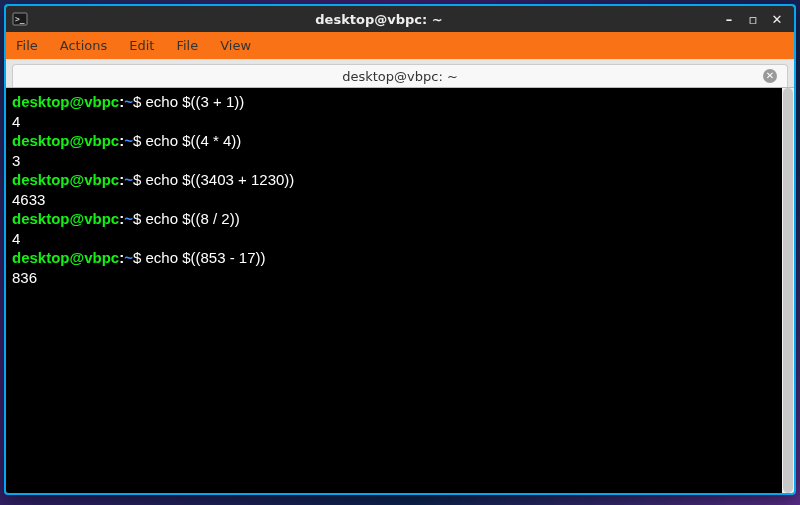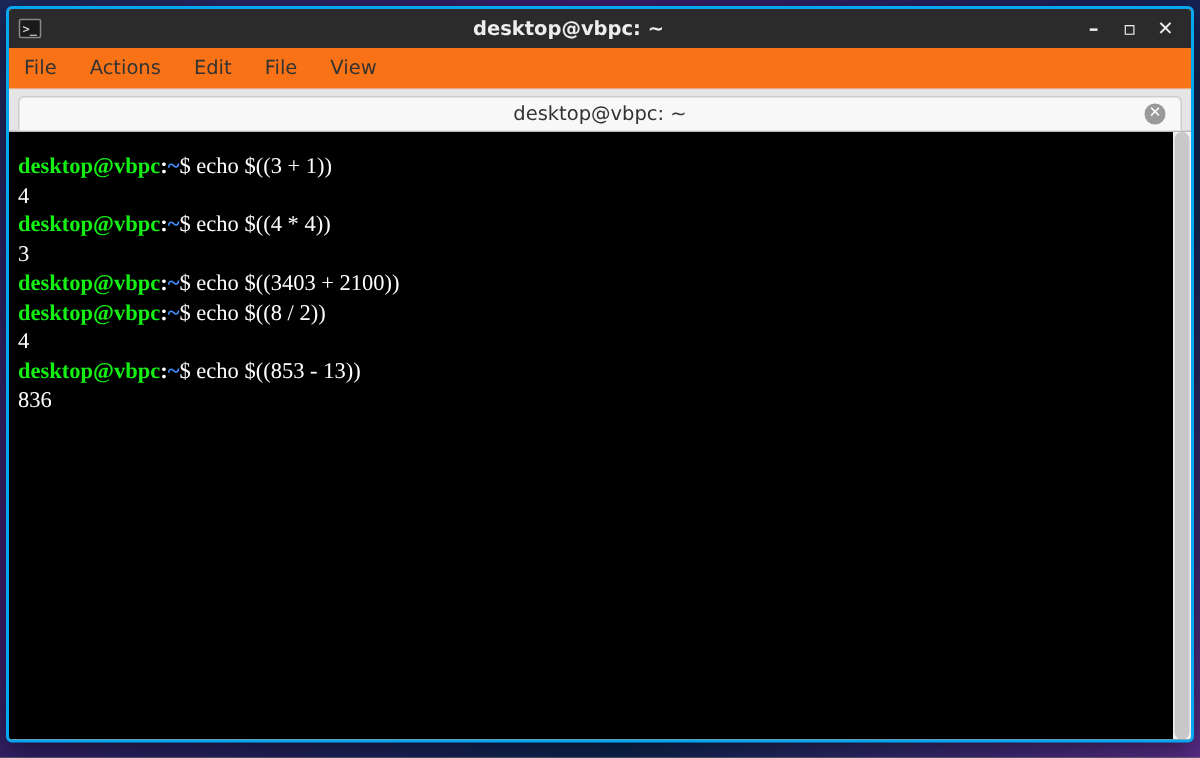--- a/index.html
+++ b/index.html
@@ -103,24 +103,24 @@
       align-items: center;
       justify-content: center;
       font-size: 10px;
       cursor: pointer;
       line-height: 1;
     }
     .terminal-wrap {
       flex: 1;
       background: #000;
       color: #ccc;
-      font-family: Liberation Serif, serif;
+      font-family: Liberation Sans, sans-serif;
       font-size: 15px;
       line-height: 1.3;
-      padding: 14px 6px;
+      padding: 4px 6px;
       position: relative;
       overflow: hidden;
     }
     .scrollbar {
       position: absolute;
       right: 0; top: 0; bottom: 0;
       width: 12px;
       background: #f0f0f0;
     }
     .scroll-thumb {
@@ -181,24 +181,25 @@
       <span class="tab-close">✕</span>
     </div>
   </div>
 
   <div class="terminal-wrap">
     <div id="terminal-lines">
         <div class="term-line"><span class="p-user">desktop</span><span class="p-at">@</span><span class="p-host">vbpc</span><span class="p-colon">:</span><span class="p-path">~</span><span class="p-dollar">$ </span><span class="p-cmd">echo $((3 + 1))</span></div>
         <div class="term-line"><span class="p-out">4</span></div>
         <div class="term-line"><span class="p-user">desktop</span><span class="p-at">@</span><span class="p-host">vbpc</span><span class="p-colon">:</span><span class="p-path">~</span><span class="p-dollar">$ </span><span class="p-cmd">echo $((4 * 4))</span></div>
         <div class="term-line"><span class="p-out">3</span></div>
-        <div class="term-line"><span class="p-user">desktop</span><span class="p-at">@</span><span class="p-host">vbpc</span><span class="p-colon">:</span><span class="p-path">~</span><span class="p-dollar">$ </span><span class="p-cmd">echo $((3403 + 2100))</span></div>
+        <div class="term-line"><span class="p-user">desktop</span><span class="p-at">@</span><span class="p-host">vbpc</span><span class="p-colon">:</span><span class="p-path">~</span><span class="p-dollar">$ </span><span class="p-cmd">echo $((3403 + 1230))</span></div>
+        <div class="term-line"><span class="p-out">4633</span></div>
         <div class="term-line"><span class="p-user">desktop</span><span class="p-at">@</span><span class="p-host">vbpc</span><span class="p-colon">:</span><span class="p-path">~</span><span class="p-dollar">$ </span><span class="p-cmd">echo $((8 / 2))</span></div>
         <div class="term-line"><span class="p-out">4</span></div>
-        <div class="term-line"><span class="p-user">desktop</span><span class="p-at">@</span><span class="p-host">vbpc</span><span class="p-colon">:</span><span class="p-path">~</span><span class="p-dollar">$ </span><span class="p-cmd">echo $((853 - 13))</span></div>
+        <div class="term-line"><span class="p-user">desktop</span><span class="p-at">@</span><span class="p-host">vbpc</span><span class="p-colon">:</span><span class="p-path">~</span><span class="p-dollar">$ </span><span class="p-cmd">echo $((853 - 17))</span></div>
         <div class="term-line"><span class="p-out">836</span></div>
       </div>
     <div class="scrollbar">
       <div class="scroll-thumb"></div>
     </div>
   </div>
 
 </div>
 
 </body></html>

